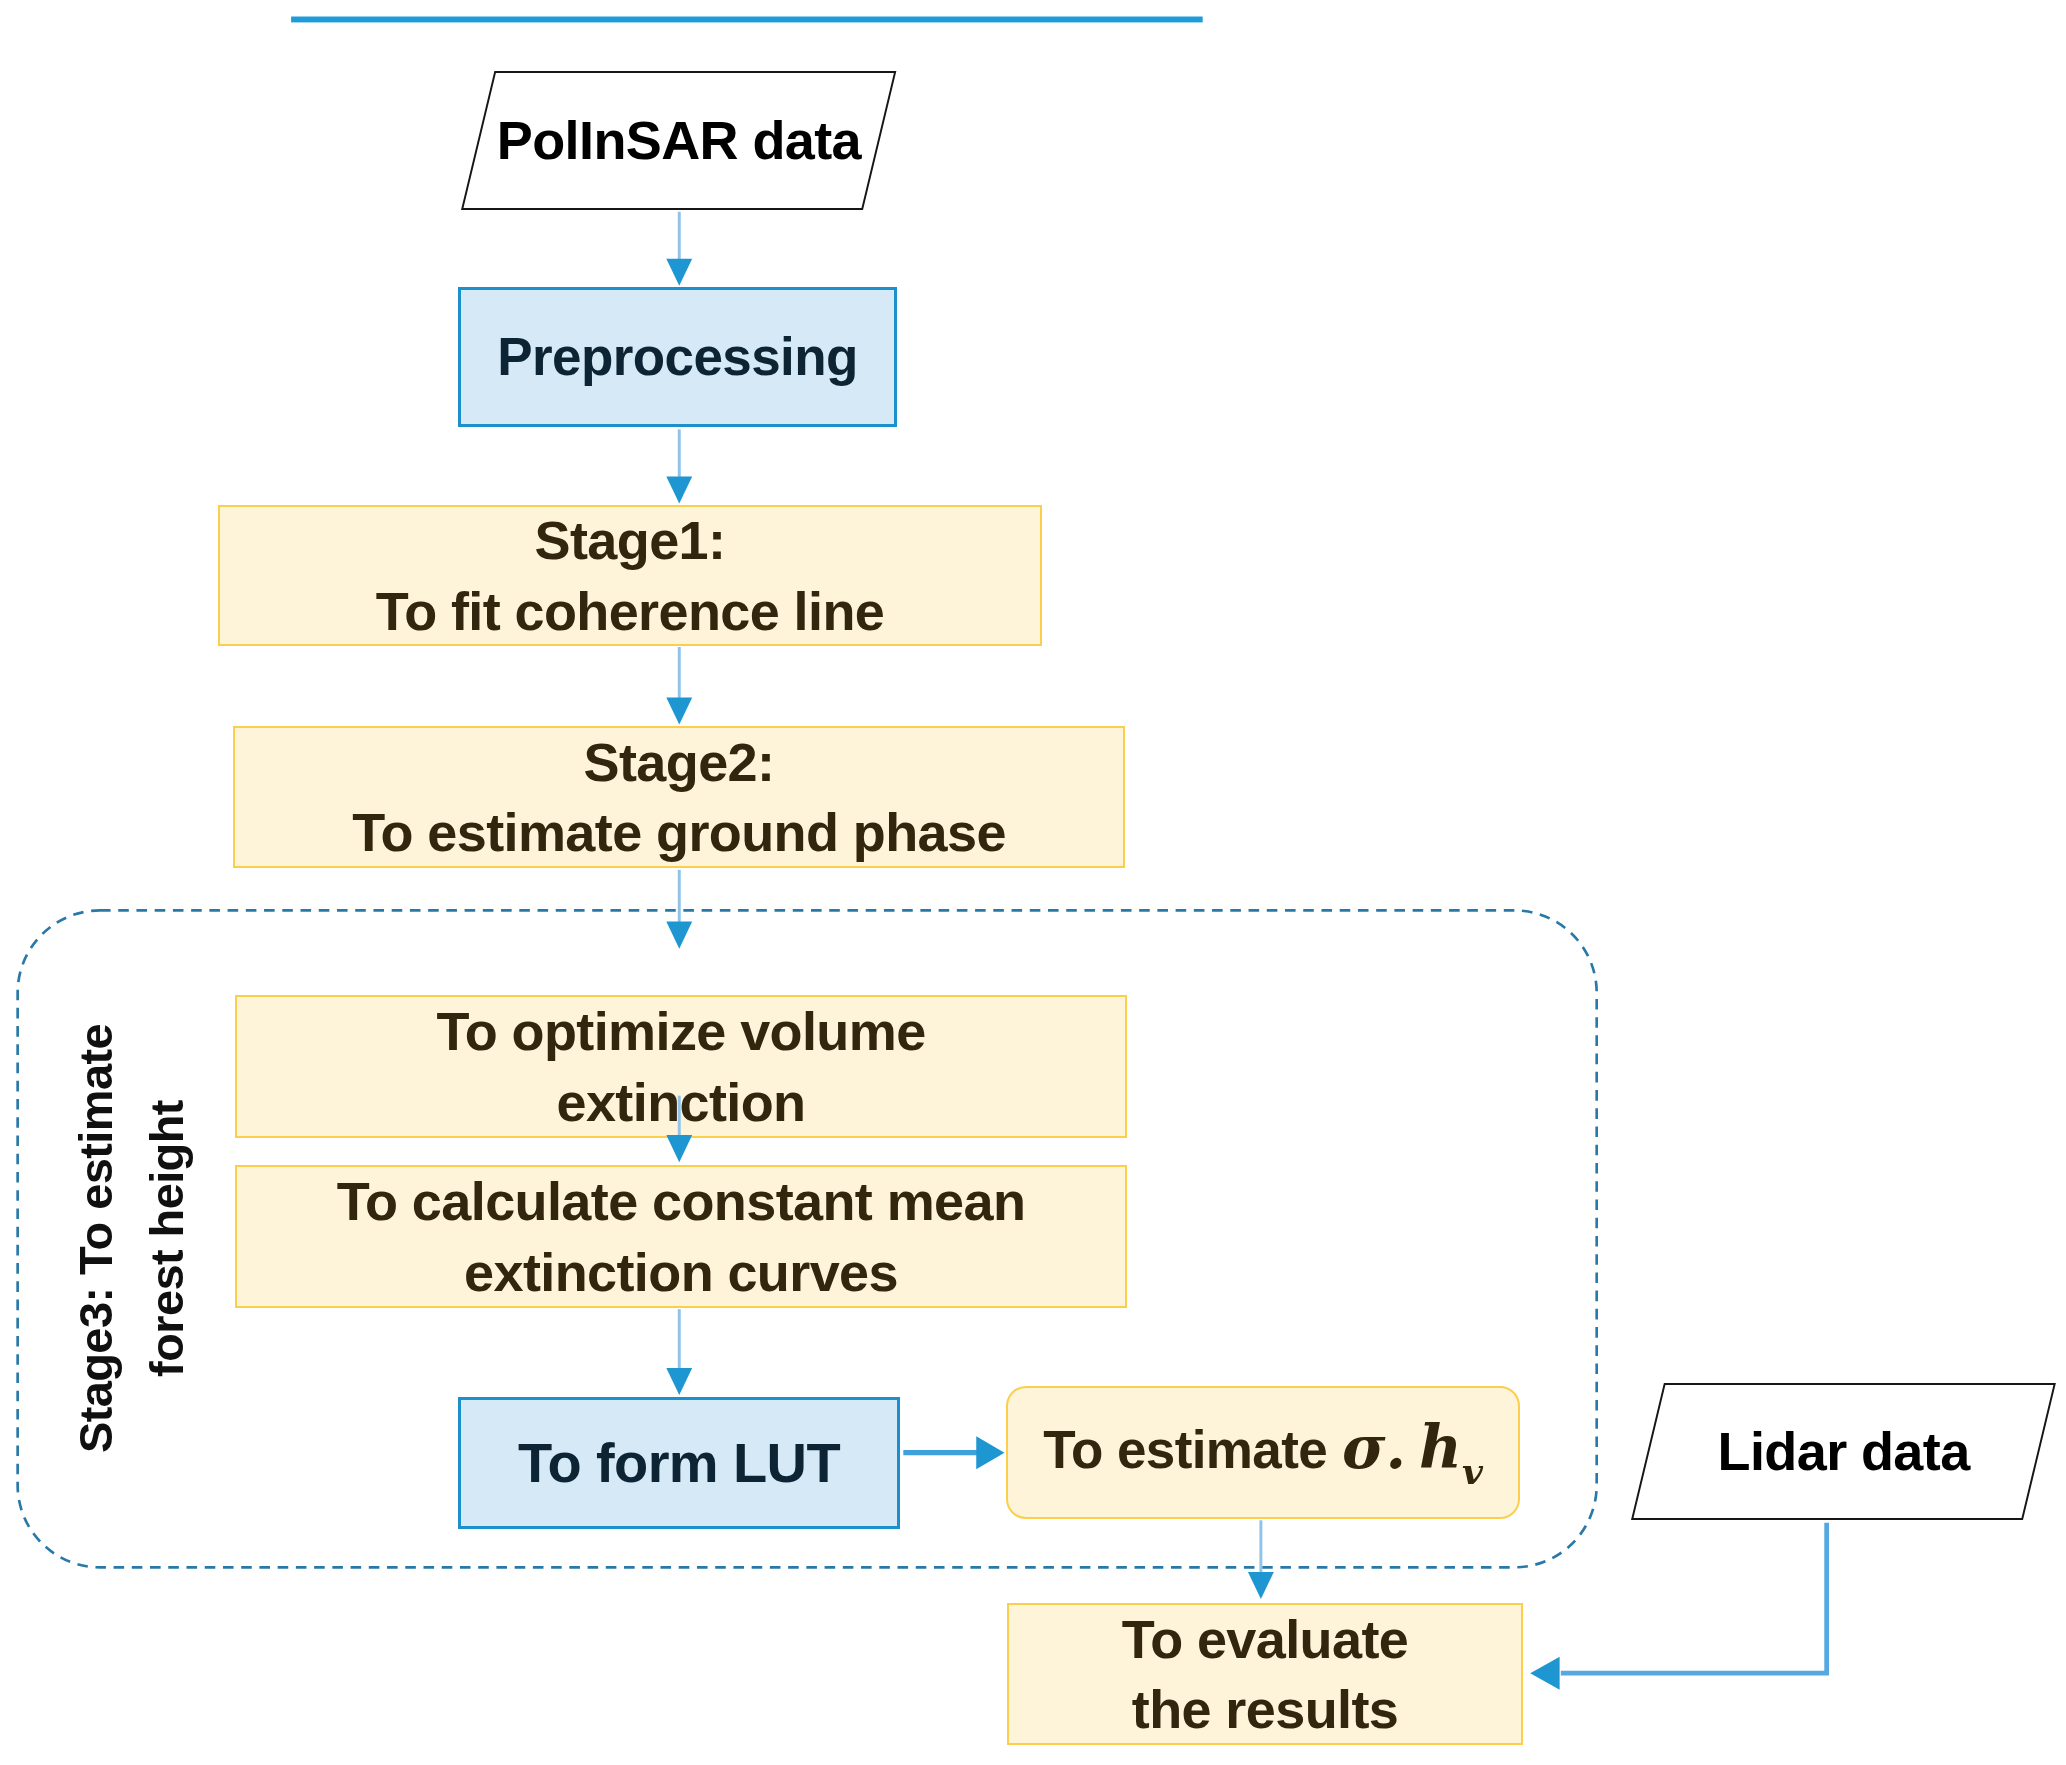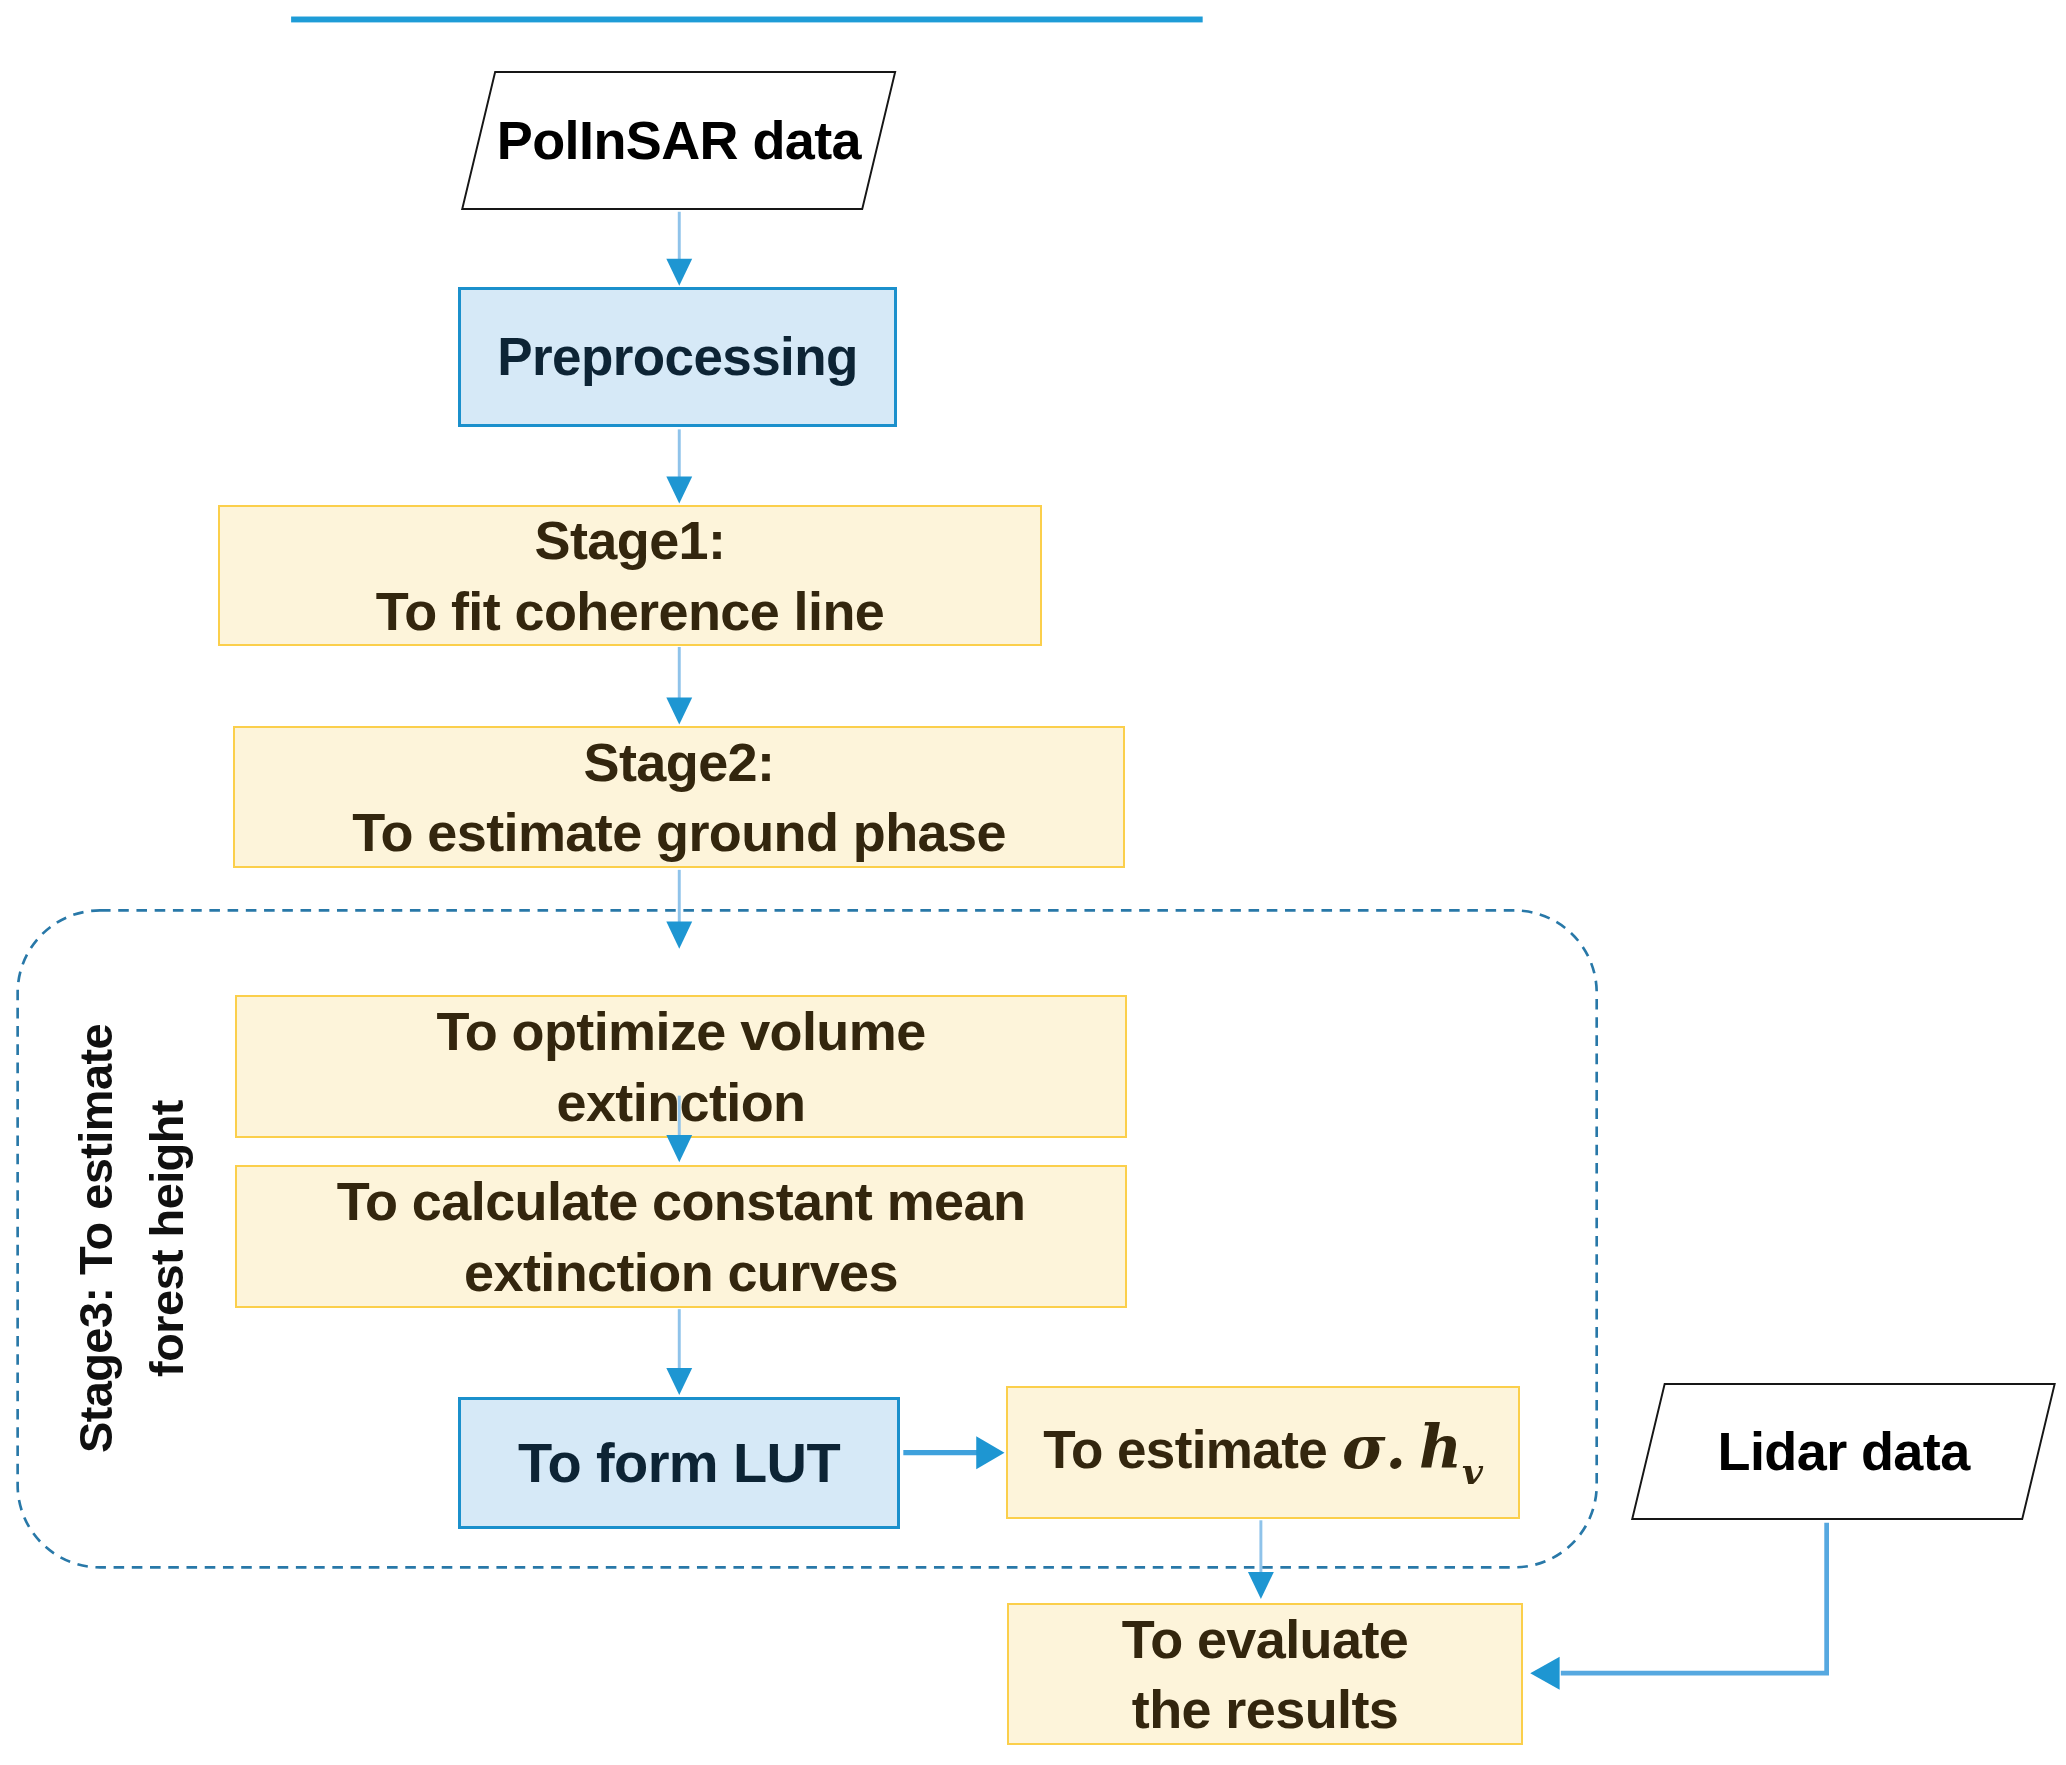--- a/index.html
+++ b/index.html
@@ -125,21 +125,21 @@
 
   <div class="node stage-box" style="left:235px;top:1165px;width:892px;height:143px;">
     <div>To calculate constant mean</div>
     <div>extinction curves</div>
   </div>
 
   <div class="node process-box" style="left:458px;top:1397px;width:442px;height:132px;font-size:56px;">
     <div>To form LUT</div>
   </div>
 
-  <div class="node stage-box" style="left:1006px;top:1386px;width:514px;height:133px;font-size:53px;">
+  <div class="node stage-box" style="left:1006px;top:1386px;width:514px;height:133px;font-size:53px;border-radius:20px;">
     <div class="formula">
       <span class="prefix">To estimate</span><span class="math">σ.</span><span class="math" style="margin-left:0.22em;">h</span><span class="msub">v</span>
     </div>
   </div>
 
   <div class="node io-shape" style="left:1631px;top:1383px;width:392px;height:137px;">
     <span class="unskew">Lidar data</span>
   </div>
 
   <div class="node stage-box" style="left:1007px;top:1603px;width:516px;height:142px;">

